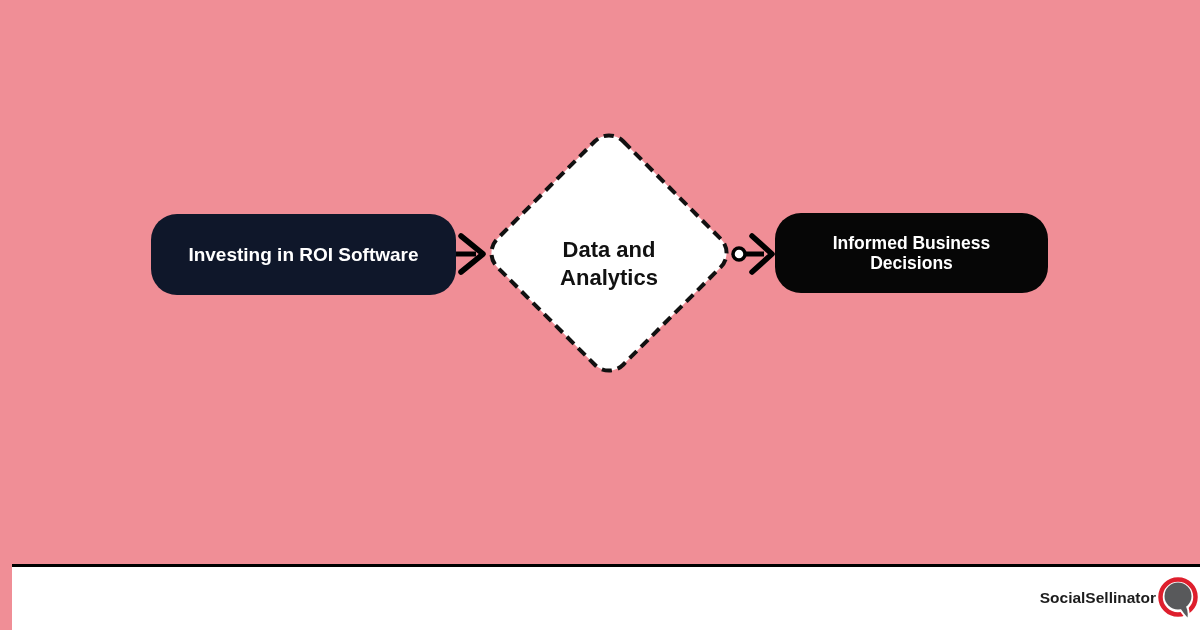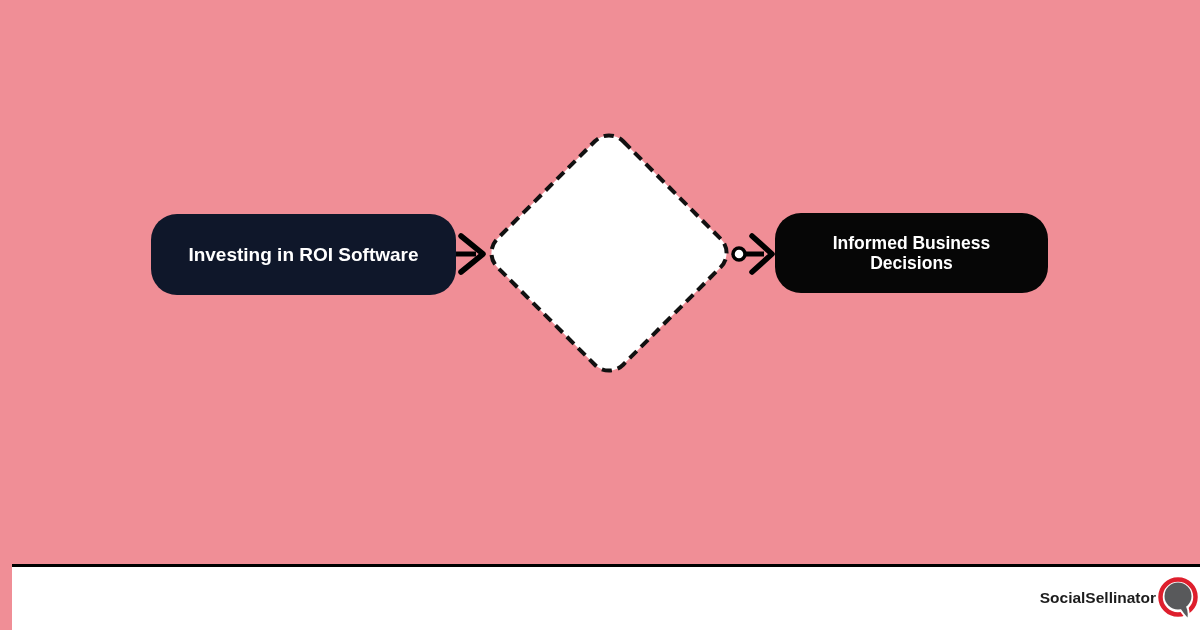--- a/index.html
+++ b/index.html
@@ -100,20 +100,23 @@
 
     <line x1="746" y1="254" x2="764" y2="254" stroke="#000000" stroke-width="5"></line>
     <polyline points="752,236 772,254 752,272" fill="none" stroke="#000000" stroke-width="5.5" stroke-linecap="round" stroke-linejoin="round"></polyline>
     <circle cx="739" cy="254" r="6" fill="#FFFFFF" stroke="#000000" stroke-width="3.5"></circle>
   </svg>
 
   <div class="node node-start">
     <span>Investing in ROI Software</span>
   </div>
 
+  <div class="node node-diamond-label">
+    <span>Data and Analytics</span>
+  </div>
 
   <div class="node node-end">
     <span>Informed Business Decisions</span>
   </div>
 
   <div class="footer">
     <div class="footer-text">
       <div class="brand">SocialSellinator</div>
     </div>
     <svg class="logo-svg" width="44" height="46" viewBox="0 0 44 46">

